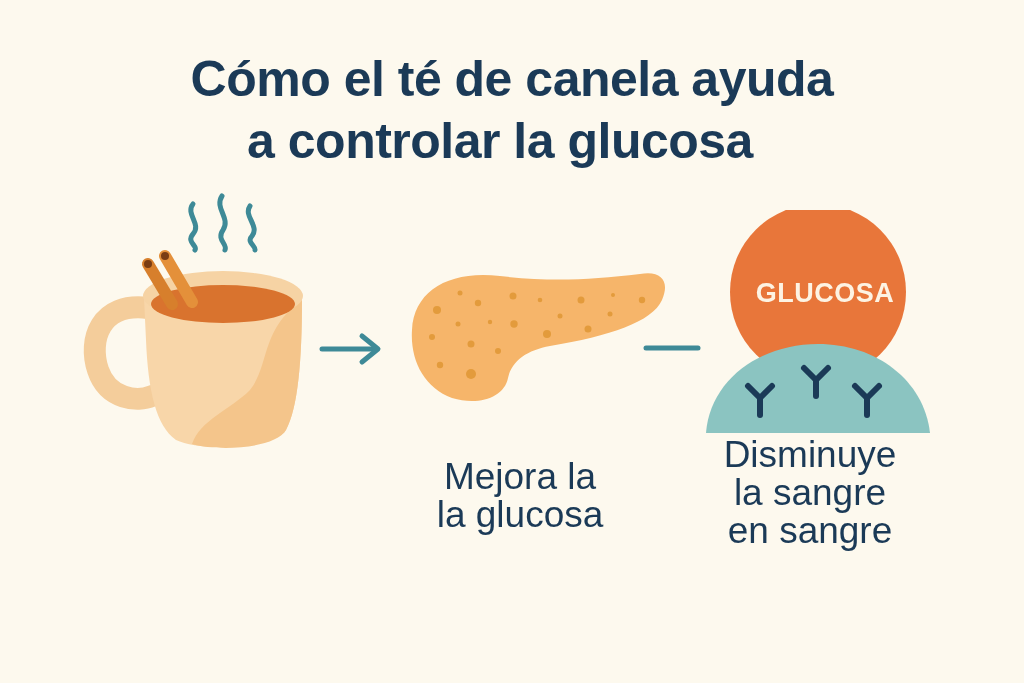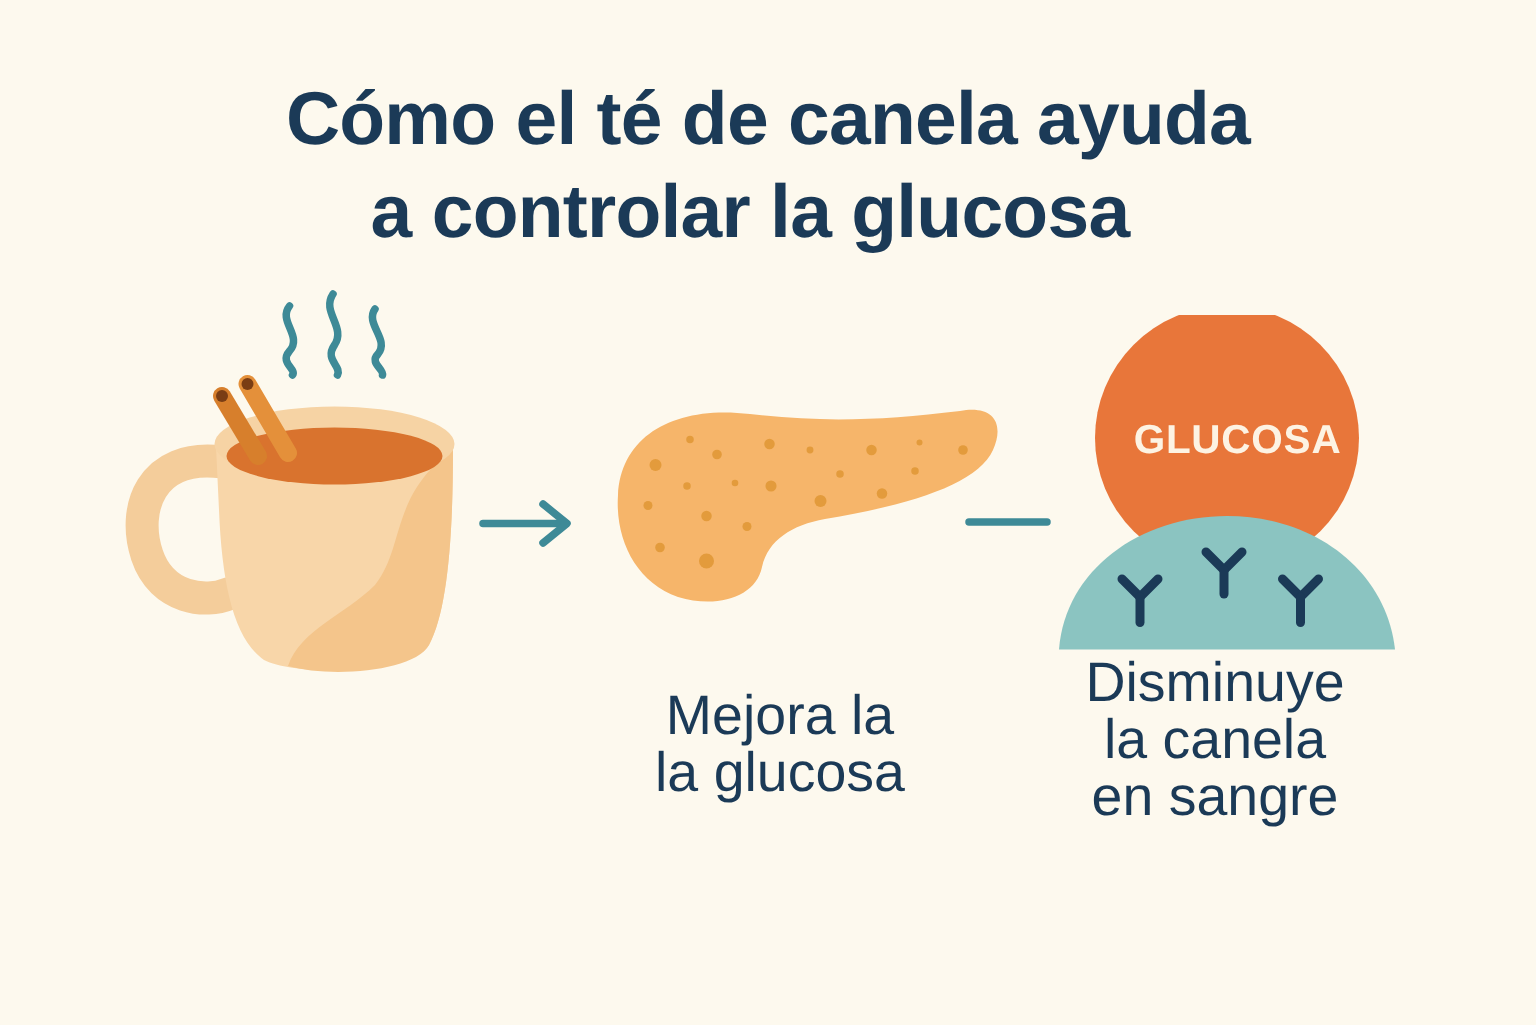--- a/index.html
+++ b/index.html
@@ -116,15 +116,15 @@
 </svg>
 <div class="glucose-label">GLUCOSA</div>
 
 <div class="caption" style="left:400px;top:458px;width:240px;">
   <span>Mejora la</span>
   <span>la glucosa</span>
 </div>
 
 <div class="caption" style="left:700px;top:436px;width:220px;">
   <span>Disminuye</span>
-  <span>la canela</span>
+  <span>la sangre</span>
   <span>en sangre</span>
 </div>
 
 </body></html>

